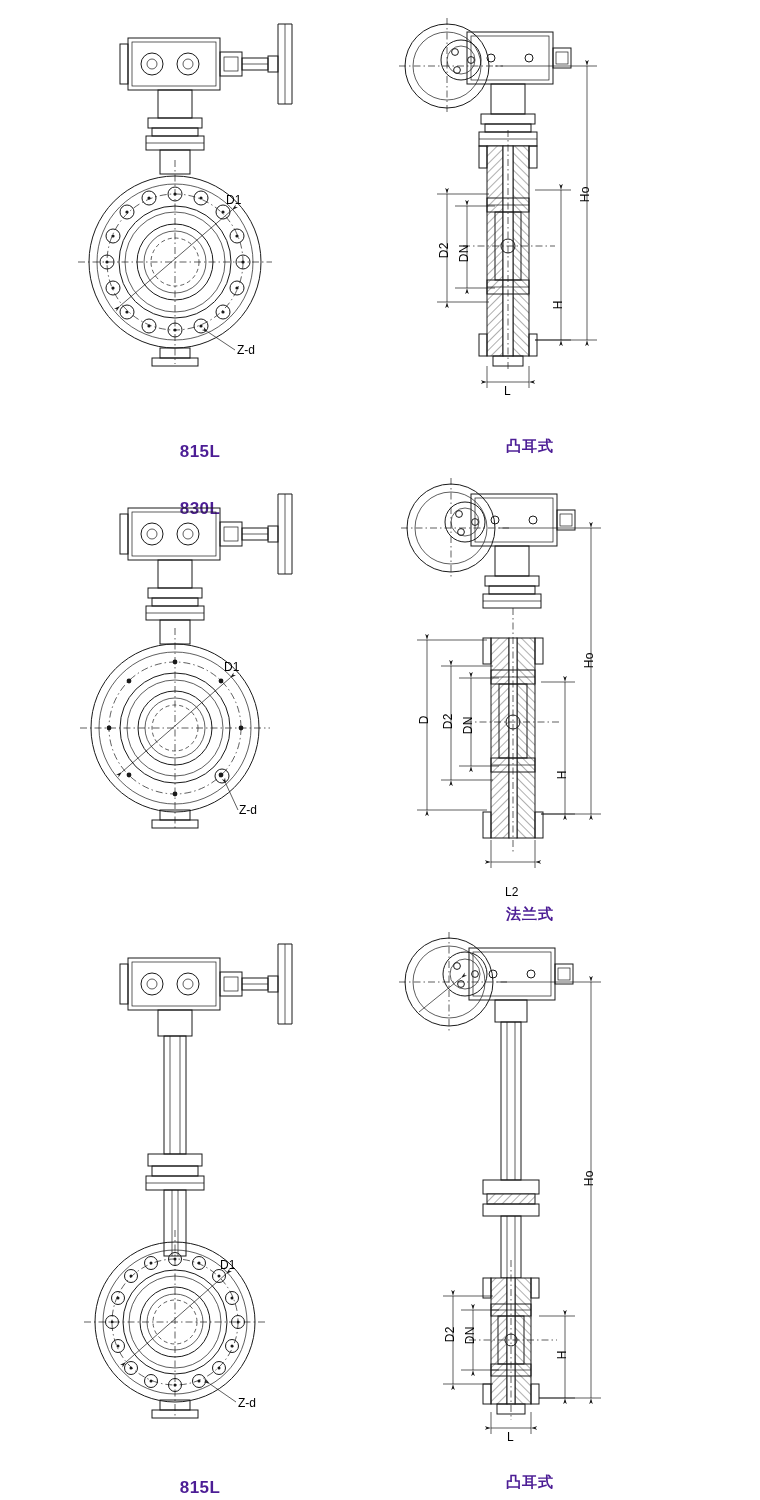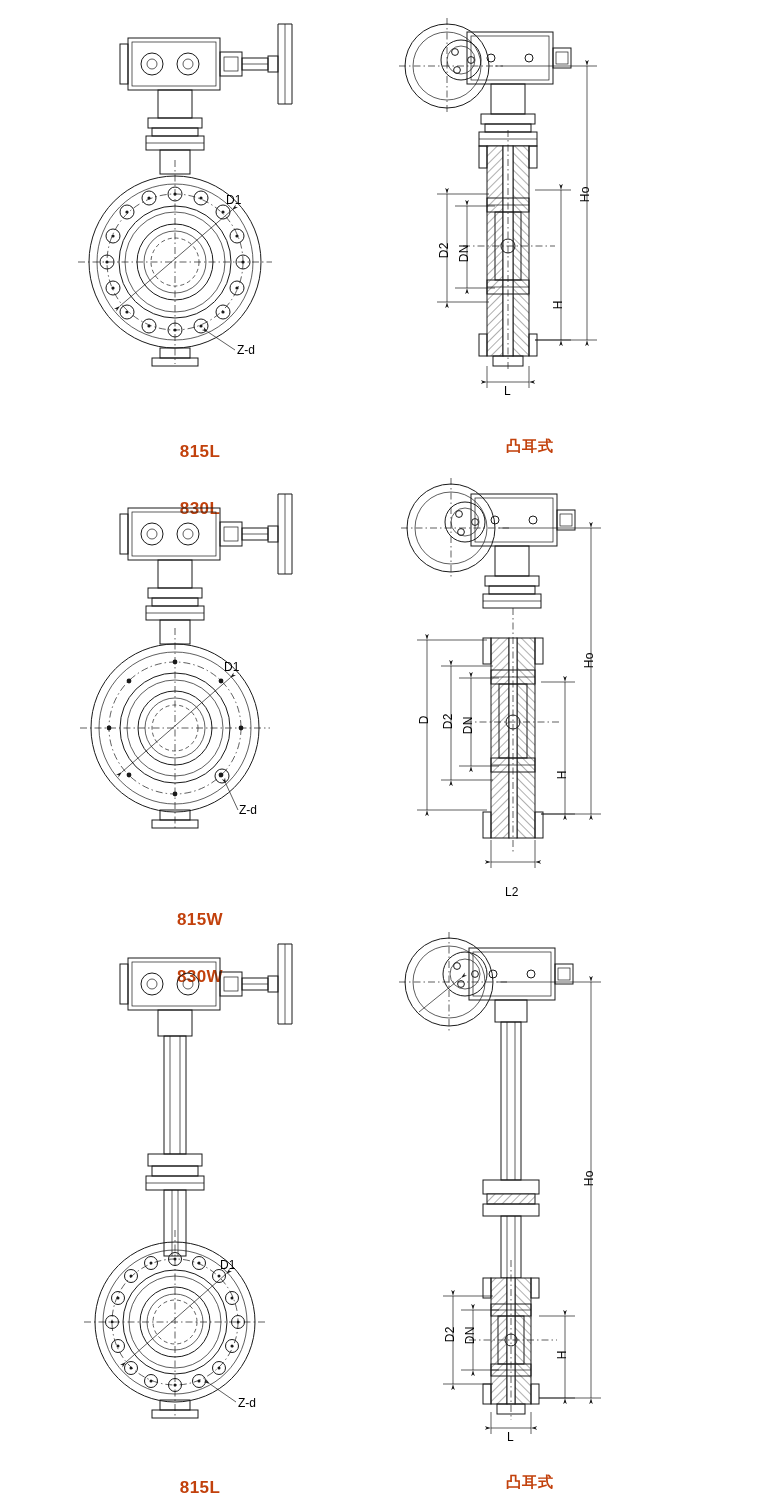--- a/index.html
+++ b/index.html
@@ -18,21 +18,21 @@
     background: #ffffff;
     overflow: hidden;
   }
   .panel {
     position: absolute;
   }
   .cap {
     position: absolute;
     text-align: center;
     font-weight: bold;
-    color: #c2410c;
+    color: #4c1d95;
     line-height: 1.12;
     white-space: pre;
   }
   .cap-en { font-family: "Liberation Sans", sans-serif; font-size: 17px; letter-spacing: 0.4px; }
   .cap-cn { font-family: "DejaVu Sans", sans-serif; font-size: 15px; letter-spacing: 1px; }
   .lbl {
     position: absolute;
     font-family: "Liberation Sans", sans-serif;
     font-size: 12px;
     color: #000;
@@ -297,24 +297,20 @@
       <circle class="ln" cx="162" cy="296" r="7"></circle>
       <line class="ln-t" x1="178" y1="330" x2="166" y2="304" marker-end="url(#arrR)"></line>
 
       <rect class="ln" x="100" y="330" width="30" height="10"></rect>
       <rect class="ln" x="92" y="340" width="46" height="8"></rect>
     </svg>
     <span class="lbl" style="left:164px; top:180px;">D1</span>
     <span class="lbl" style="left:179px; top:323px;">Z-d</span>
   </div>
 
-  <div class="cap cap-en" style="left:110px; top:872px; width:180px;">
-    <div>815W</div>
-    <div>830W</div>
-  </div>
 
   <div class="panel" style="left:395px; top:470px; width:330px; height:400px;">
     <svg width="330" height="400" viewBox="0 0 330 400">
       <circle class="ln" cx="56" cy="58" r="44"></circle>
       <circle class="ln-t" cx="56" cy="58" r="36"></circle>
       <circle class="ln" cx="70" cy="52" r="20"></circle>
       <circle class="ln-t" cx="70" cy="52" r="14"></circle>
       <circle class="ln" cx="64" cy="44" r="3.4"></circle>
       <circle class="ln" cx="80" cy="52" r="3.4"></circle>
       <circle class="ln" cx="66" cy="62" r="3.4"></circle>
@@ -377,20 +373,23 @@
       <line class="ln-t" x1="146" y1="344" x2="206" y2="344"></line>
     </svg>
     <span class="lbl vert" style="left:187px; top:182px;">Ho</span>
     <span class="lbl vert" style="left:160px; top:300px;">H</span>
     <span class="lbl vert" style="left:22px; top:245px;">D</span>
     <span class="lbl vert" style="left:46px; top:243px;">D2</span>
     <span class="lbl vert" style="left:66px; top:246px;">DN</span>
     <span class="lbl" style="left:110px; top:415px;">L2</span>
   </div>
 
+  <div class="cap cap-cn" style="left:440px; top:872px; width:180px;">
+    <div>法兰式</div>
+  </div>
 
   <div class="panel" style="left:60px; top:930px; width:300px; height:510px;">
     <svg width="300" height="510" viewBox="0 0 300 510">
 
       <rect class="ln" x="68" y="28" width="92" height="52"></rect>
       <rect class="ln-t" x="72" y="32" width="84" height="44"></rect>
       <circle class="ln" cx="92" cy="54" r="11"></circle>
       <circle class="ln-t" cx="92" cy="54" r="5"></circle>
       <circle class="ln" cx="128" cy="54" r="11"></circle>
       <circle class="ln-t" cx="128" cy="54" r="5"></circle>

